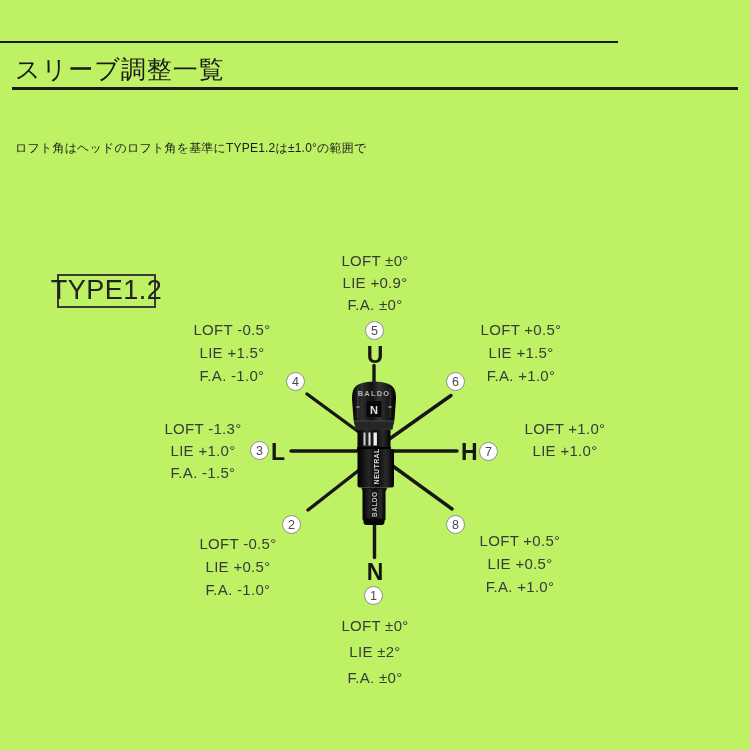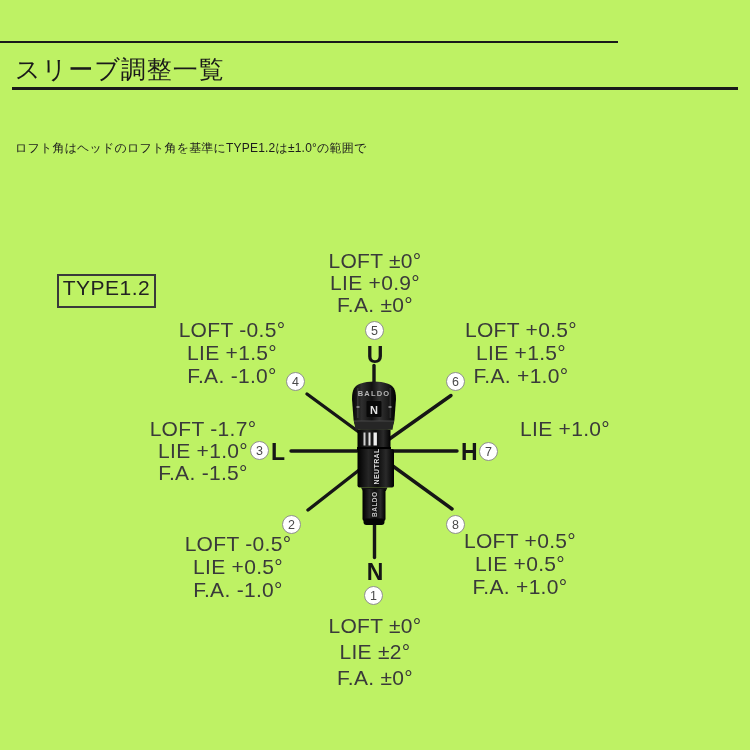--- a/index.html
+++ b/index.html
@@ -13,24 +13,24 @@
     font-size:25px;font-weight:500;letter-spacing:1px;color:#1a1a1a;
   }
   .title-rule{position:absolute;left:12px;top:87px;width:726px;height:3px;background:#1a1a1a;}
   .desc{position:absolute;left:15px;top:112px;font-size:12px;line-height:33.5px;color:#1c1c1c;letter-spacing:0.2px;margin-top:20px;}
   .standard{
     position:absolute;left:70px;top:235px;font-size:29px;font-weight:bold;
     letter-spacing:3px;color:#e1234b;
   }
   .type-box{
     position:absolute;left:57px;top:274px;width:95px;height:30px;border:2px solid #3a3a3a;
-    display:flex;align-items:flex-start;justify-content:center;font-size:21px;color:#222;letter-spacing:0.5px;
+    display:flex;align-items:flex-end;justify-content:center;font-size:27px;color:#222;letter-spacing:0.5px;
   }
   .diagram-svg{position:absolute;left:0;top:0;width:750px;height:750px;}
-  .pos{position:absolute;width:200px;text-align:center;font-size:21px;color:#3a3a3a;letter-spacing:0.3px;}
+  .pos{position:absolute;width:200px;text-align:center;font-size:15px;color:#3a3a3a;letter-spacing:0.3px;}
   .pos div{white-space:nowrap;}
   .pos5text{left:275px;top:250px;line-height:22px;}
   .pos4text{left:132px;top:318px;line-height:23px;}
   .pos6text{left:421px;top:318px;line-height:23px;}
   .pos3text{left:103px;top:418px;line-height:22px;}
   .pos7text{left:465px;top:418px;line-height:22px;}
   .pos2text{left:138px;top:532px;line-height:23px;}
   .pos8text{left:420px;top:529px;line-height:23px;}
   .pos1text{left:275px;top:613px;line-height:26px;}
   .circ{
@@ -148,28 +148,29 @@
   <div class="circ" id="c4">4</div>
 
   <div class="pos pos6text">
     <div>LOFT +0.5°</div>
     <div>LIE +1.5°</div>
     <div>F.A. +1.0°</div>
   </div>
   <div class="circ" id="c6">6</div>
 
   <div class="pos pos3text">
-    <div>LOFT -1.7°</div>
+    <div>LOFT -1.3°</div>
     <div>LIE +1.0°</div>
     <div>F.A. -1.5°</div>
   </div>
   <div class="circ" id="c3">3</div>
   <div class="letter letter-l">L</div>
 
   <div class="pos pos7text">
+    <div>LOFT +1.0°</div>
     <div>LIE +1.0°</div>
   </div>
   <div class="letter letter-h">H</div>
   <div class="circ" id="c7">7</div>
 
   <div class="pos pos2text">
     <div>LOFT -0.5°</div>
     <div>LIE +0.5°</div>
     <div>F.A. -1.0°</div>
   </div>

